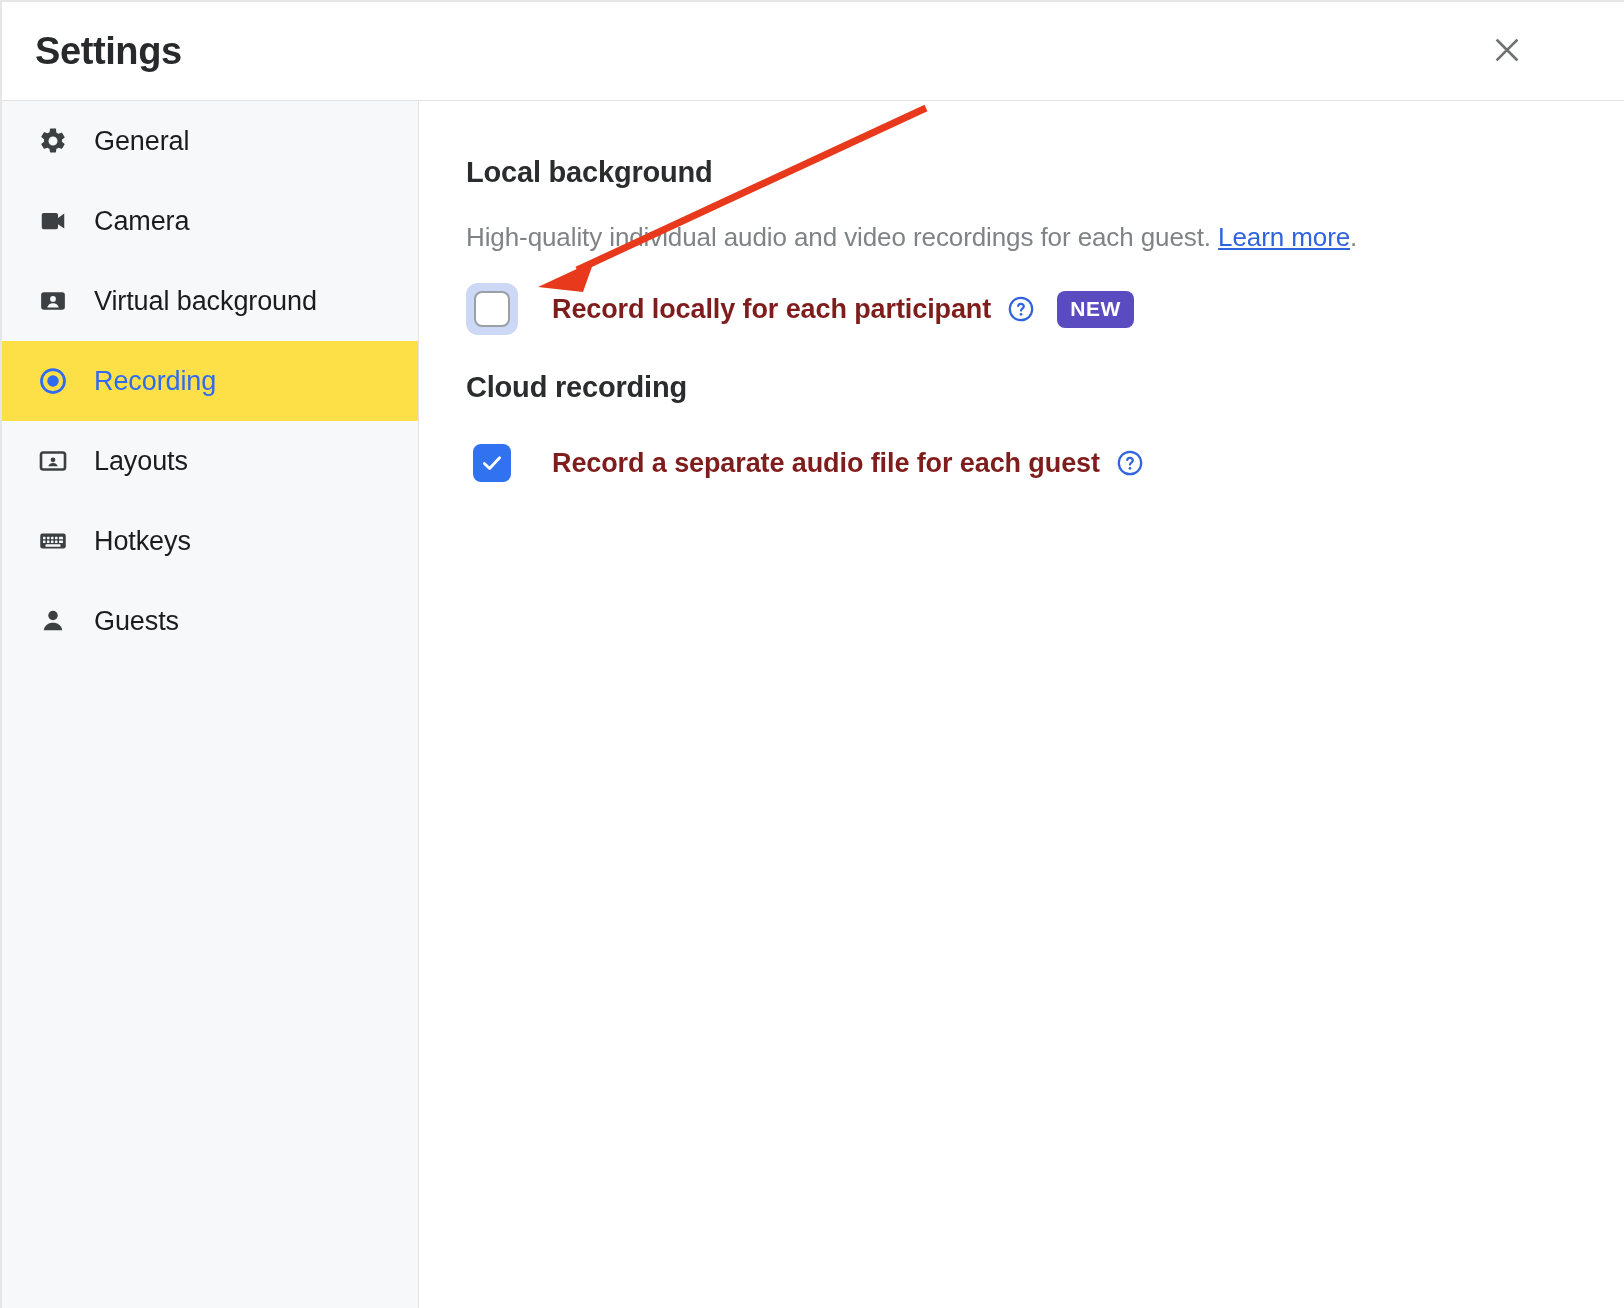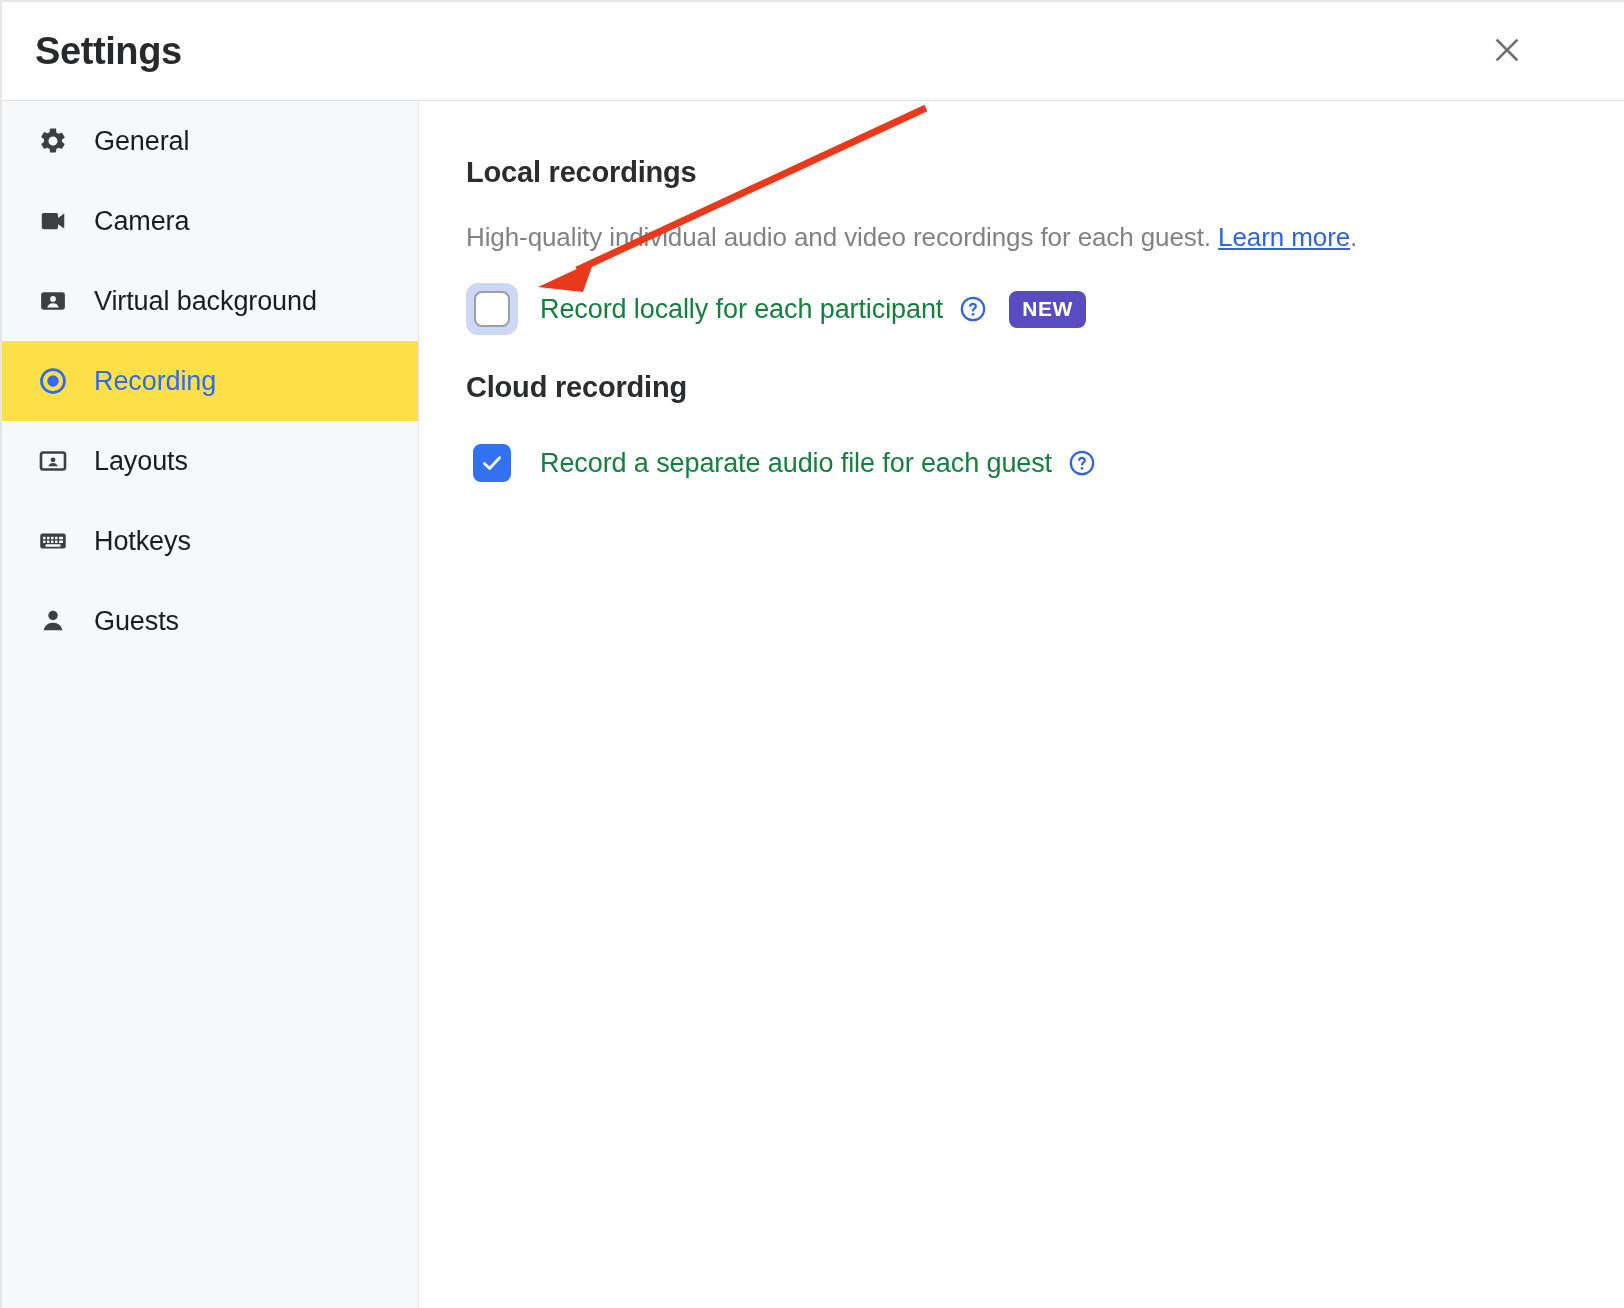--- a/index.html
+++ b/index.html
@@ -199,25 +199,25 @@
     background: #3072f0;
     display: flex;
     align-items: center;
     justify-content: center;
     cursor: pointer;
     box-sizing: border-box;
   }
   .checkbox-checked svg { display: block; }
 
   .option-label {
-    margin-left: 22px;
+    margin-left: 34px;
     font-size: 27px;
-    font-weight: 400;
+    font-weight: 700;
     letter-spacing: -0.1px;
-    color: #15803d;
+    color: #7f1d1d;
     line-height: 34px;
     white-space: nowrap;
   }
 
   .help-icon {
     margin-left: 16px;
     width: 28px;
     height: 28px;
     flex: 0 0 28px;
     display: flex;
@@ -349,21 +349,21 @@
           </svg>
         </span>
         <span class="nav-label">Guests</span>
       </div>
 
     </div>
   </nav>
 
   <main class="content">
 
-    <div class="section-title" id="local-title">Local recordings</div>
+    <div class="section-title" id="local-title">Local background</div>
 
     <div class="section-desc">
       <span>High-quality individual audio and video recordings for each guest. </span><a class="learn-link">Learn more</a><span>.</span>
     </div>
 
     <div class="option-row" id="local-option">
       <span class="checkbox-unchecked" role="checkbox" aria-checked="false"></span>
       <span class="option-label">Record locally for each participant</span>
       <span class="help-icon">
         <svg width="28" height="28" viewBox="0 0 24 24" fill="none">

